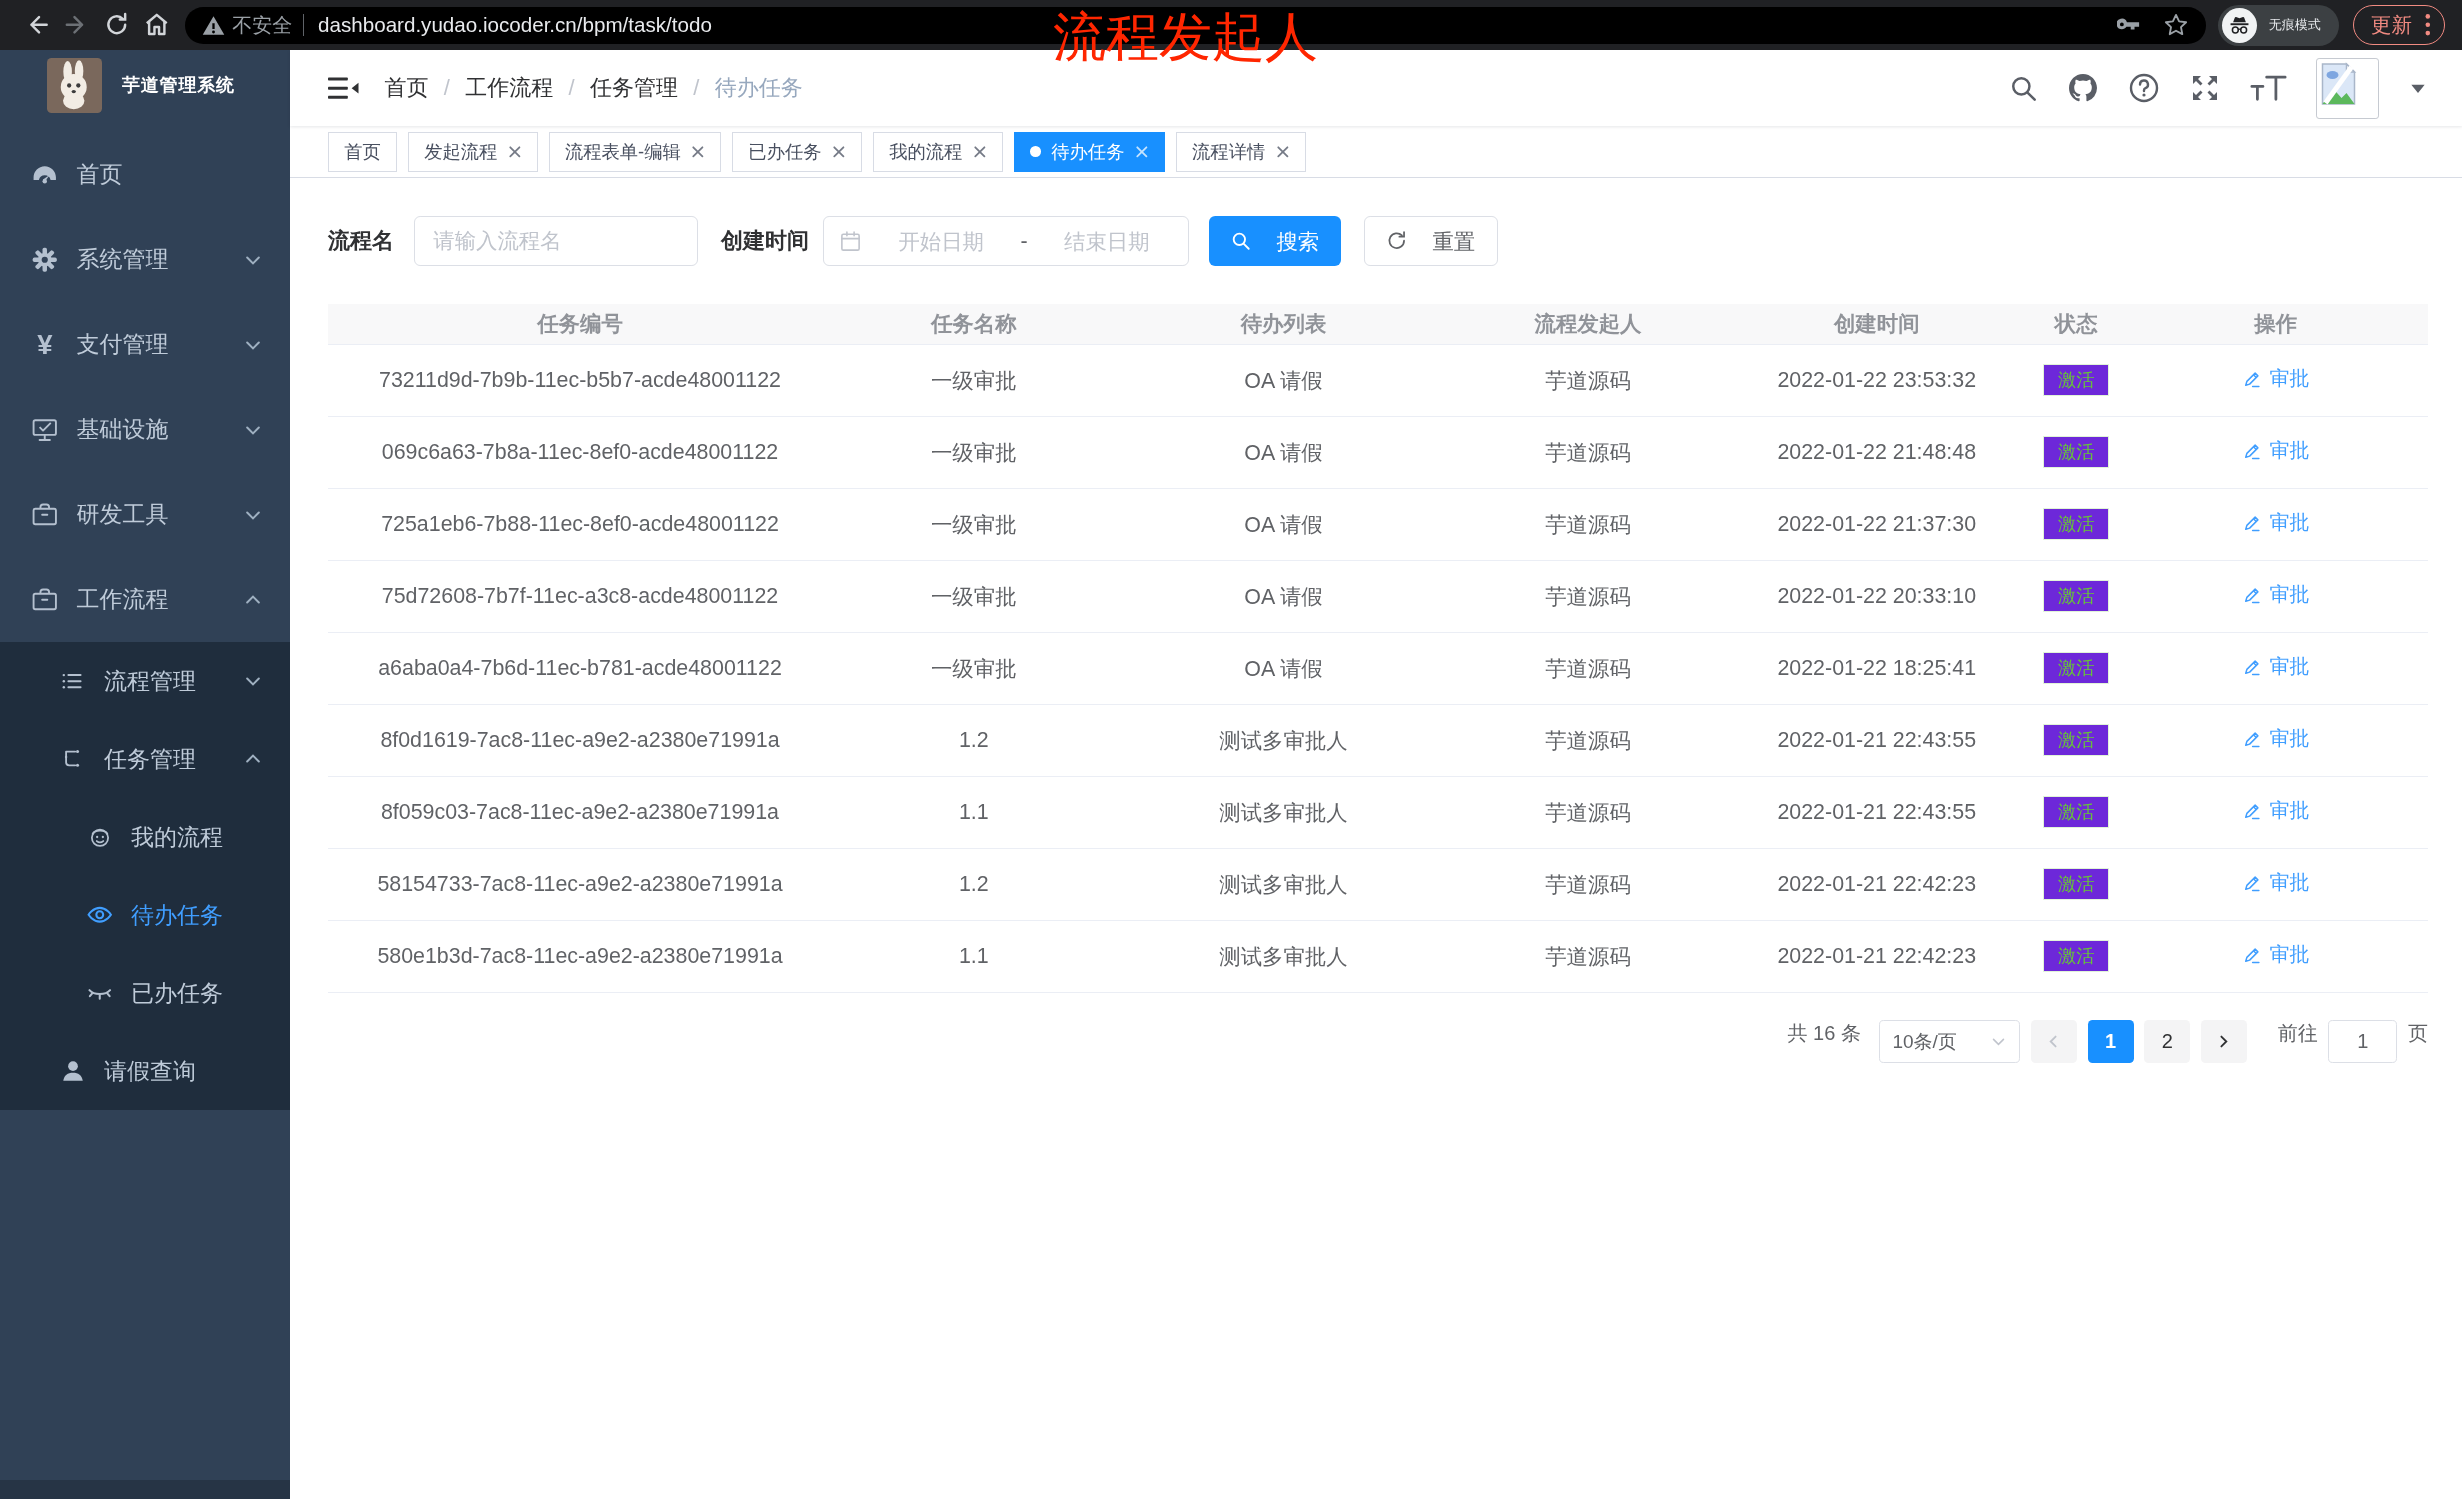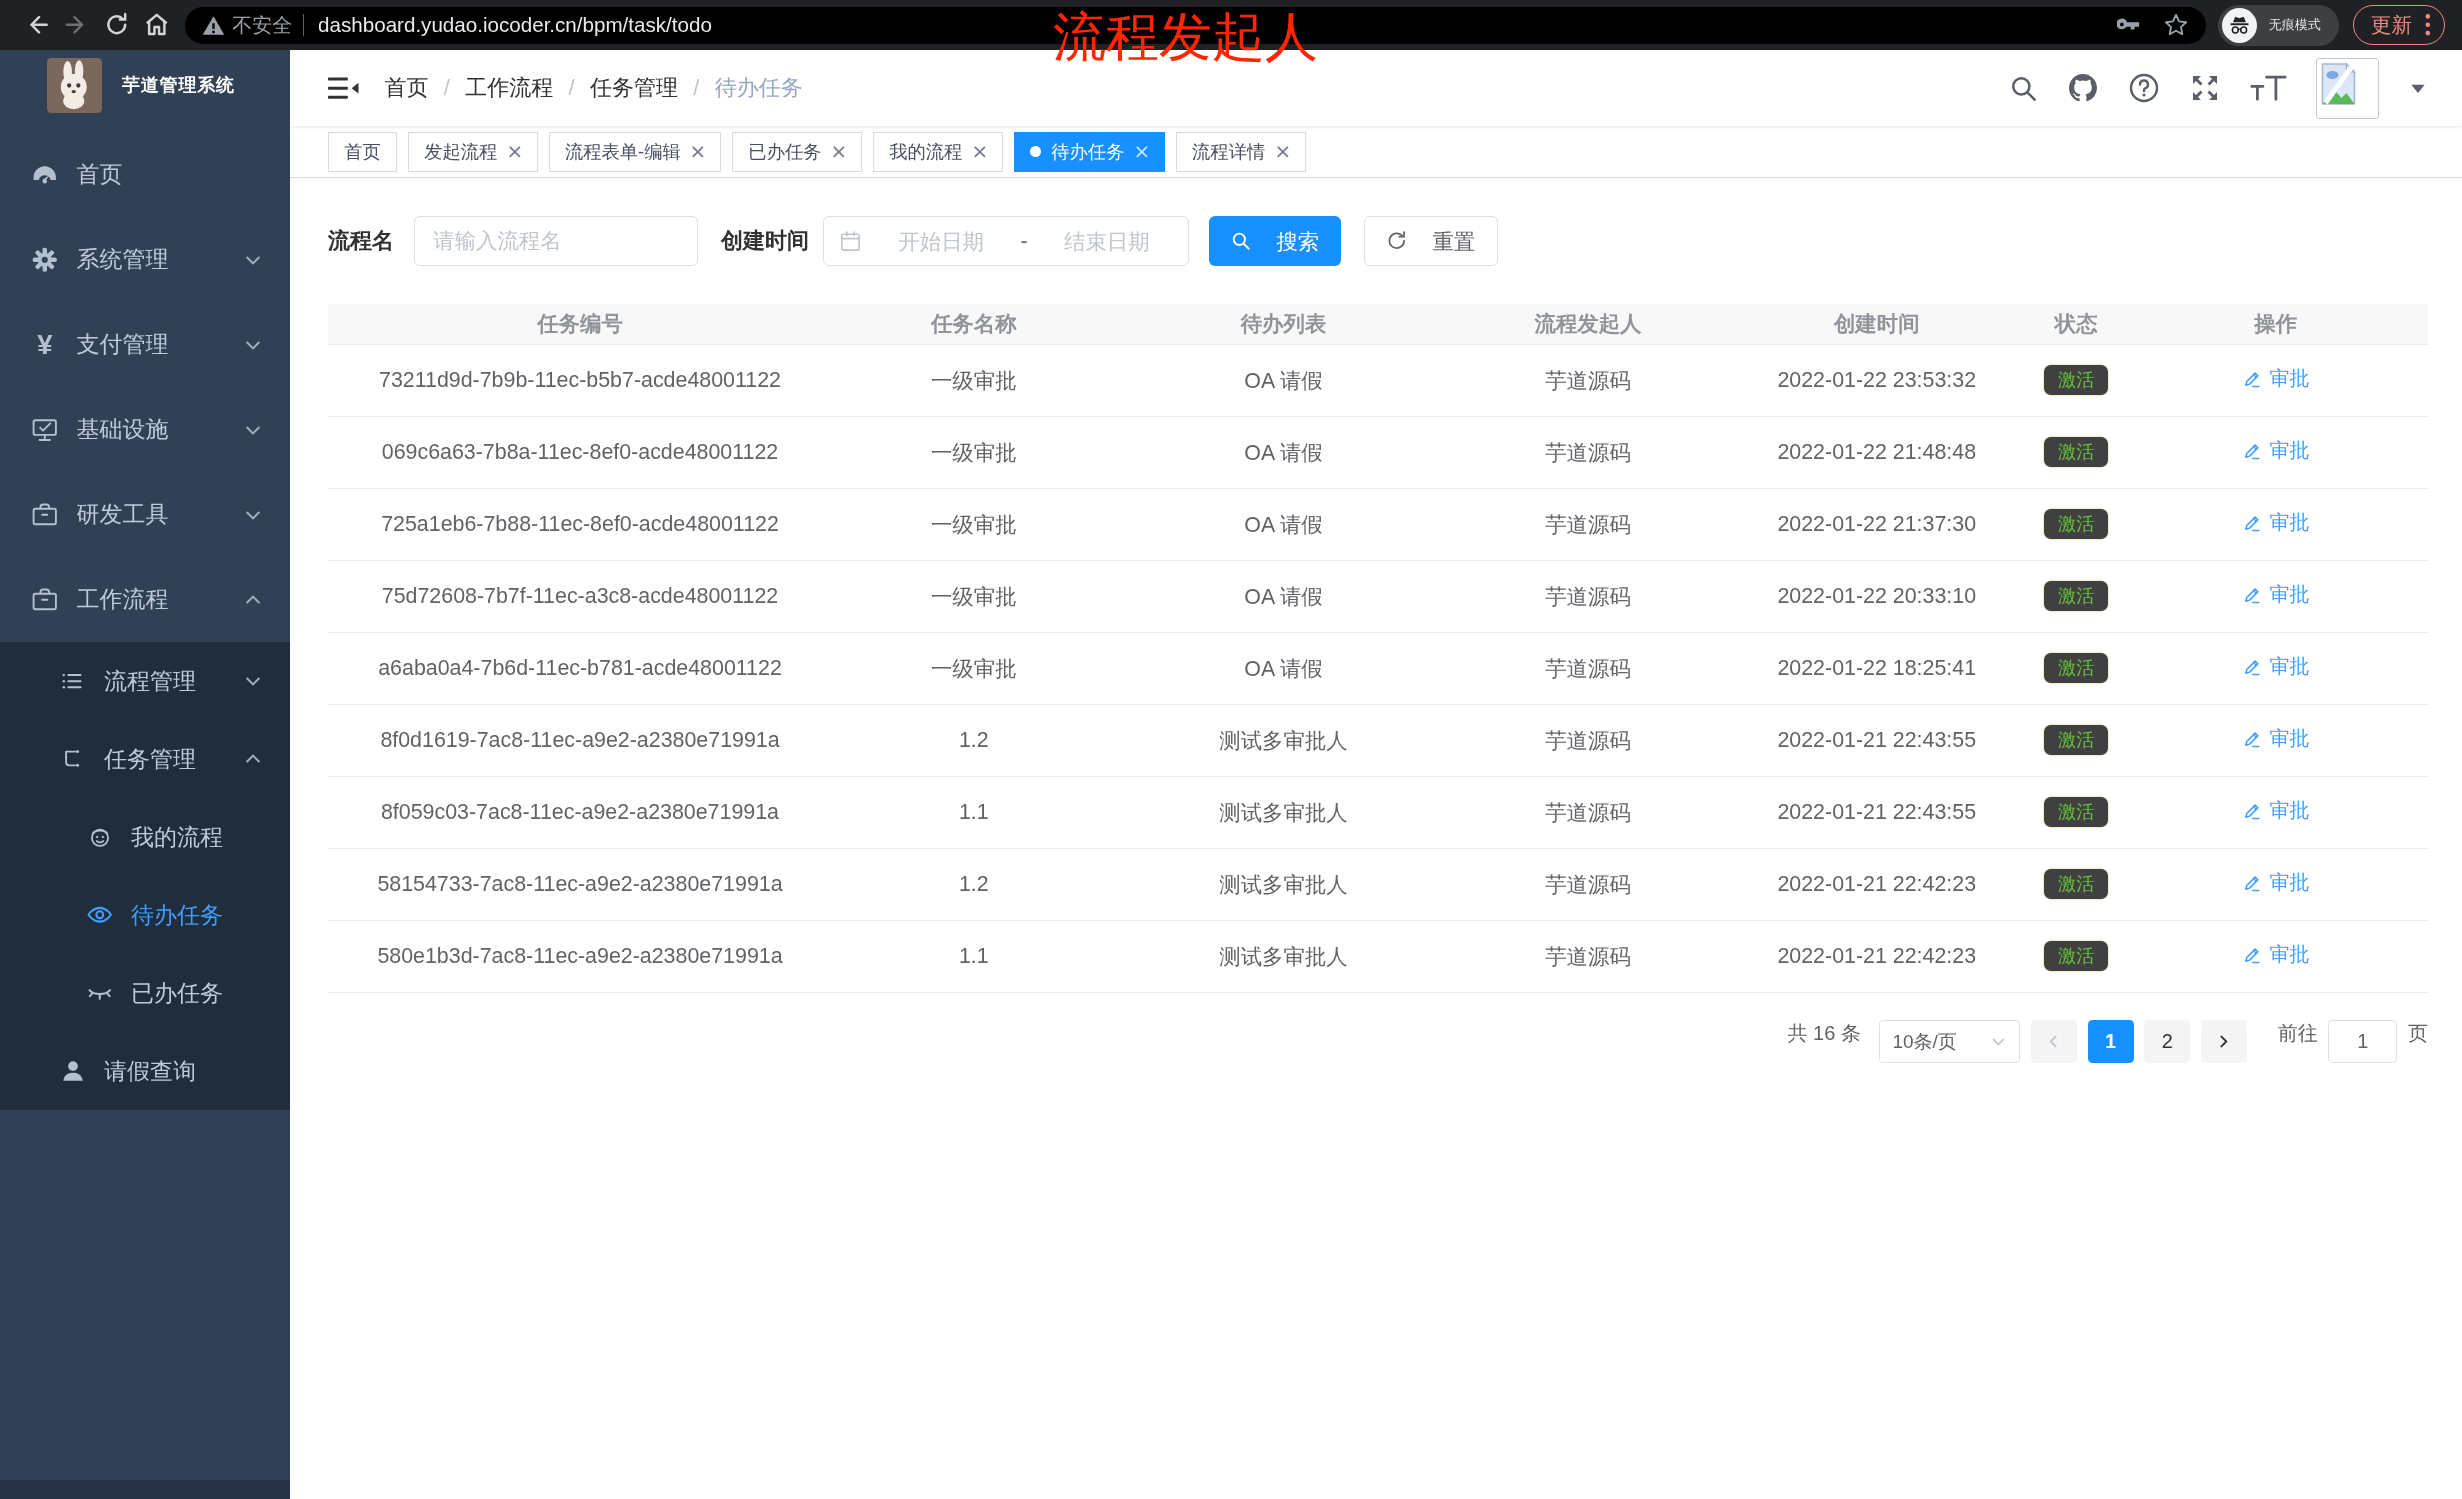--- a/index.html
+++ b/index.html
@@ -90,22 +90,22 @@
   .btn-primary { background: #1890ff; color: #fff; }
   .btn-plain { background: #fff; color: #606266; border: 1.5px solid #dcdfe6; }
 
   
   .task-table { width: 100%; margin-top: 38px; border-collapse: collapse; table-layout: fixed; }
   .task-table th { background: #f8f8f9; color: #909399; font-size: 21.4px; font-weight: 700; height: 40px;
                    text-align: center; }
   .task-table td { height: 72px; border-bottom: 0.8px solid #ebeef5; color: #606266; font-size: 21.4px;
                    text-align: center; white-space: nowrap; overflow: hidden; }
   .task-table tbody tr:first-child td { border-top: 0.8px solid #ebeef5; }
-  .status-badge { display: inline-block; background: #404040; border: 0.8px solid #e1f3d8; color: #67c23a;
-                  font-size: 18.3px; padding: 6.1px 13.7px; border-radius: 8px; line-height: 1; text-align: right; }
+  .status-badge { display: inline-block; background: #6d28d9; border: 0.8px solid #e1f3d8; color: #67c23a;
+                  font-size: 18.3px; padding: 6.1px 13.7px; border-radius: 0; line-height: 1; text-align: right; }
   .action-link { display: inline-flex; align-items: center; gap: 7.6px; color: #409eff; font-size: 20px;
                  cursor: pointer; }
 
   
   .pagination { margin-top: 27.5px; display: flex; justify-content: flex-end;
                 color: #606266; font-size: 20px; gap: 10.7px; }
   .pg-total { margin-right: 7.6px; }
   .pg-select { width: 141px; height: 43px; border: 1.5px solid #dcdfe6; border-radius: 4.6px; display: flex;
                align-items: center; justify-content: space-between; padding: 0 12.2px; color: #606266;
                font-size: 19px; cursor: pointer; }

